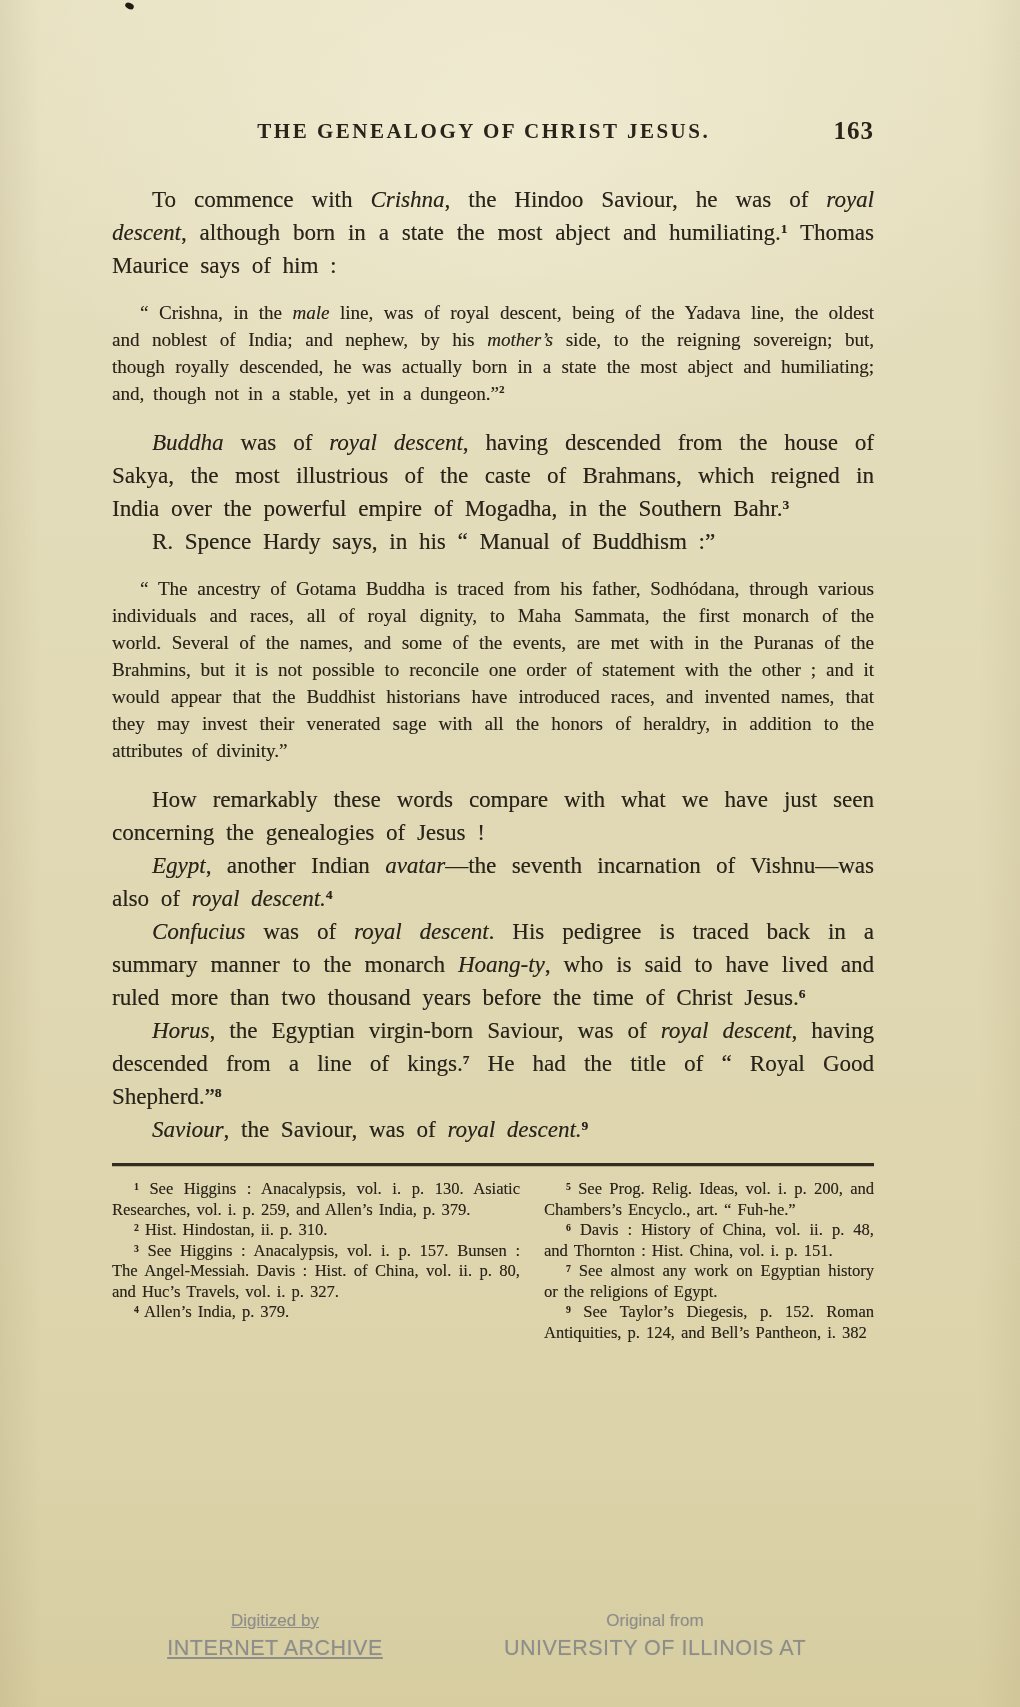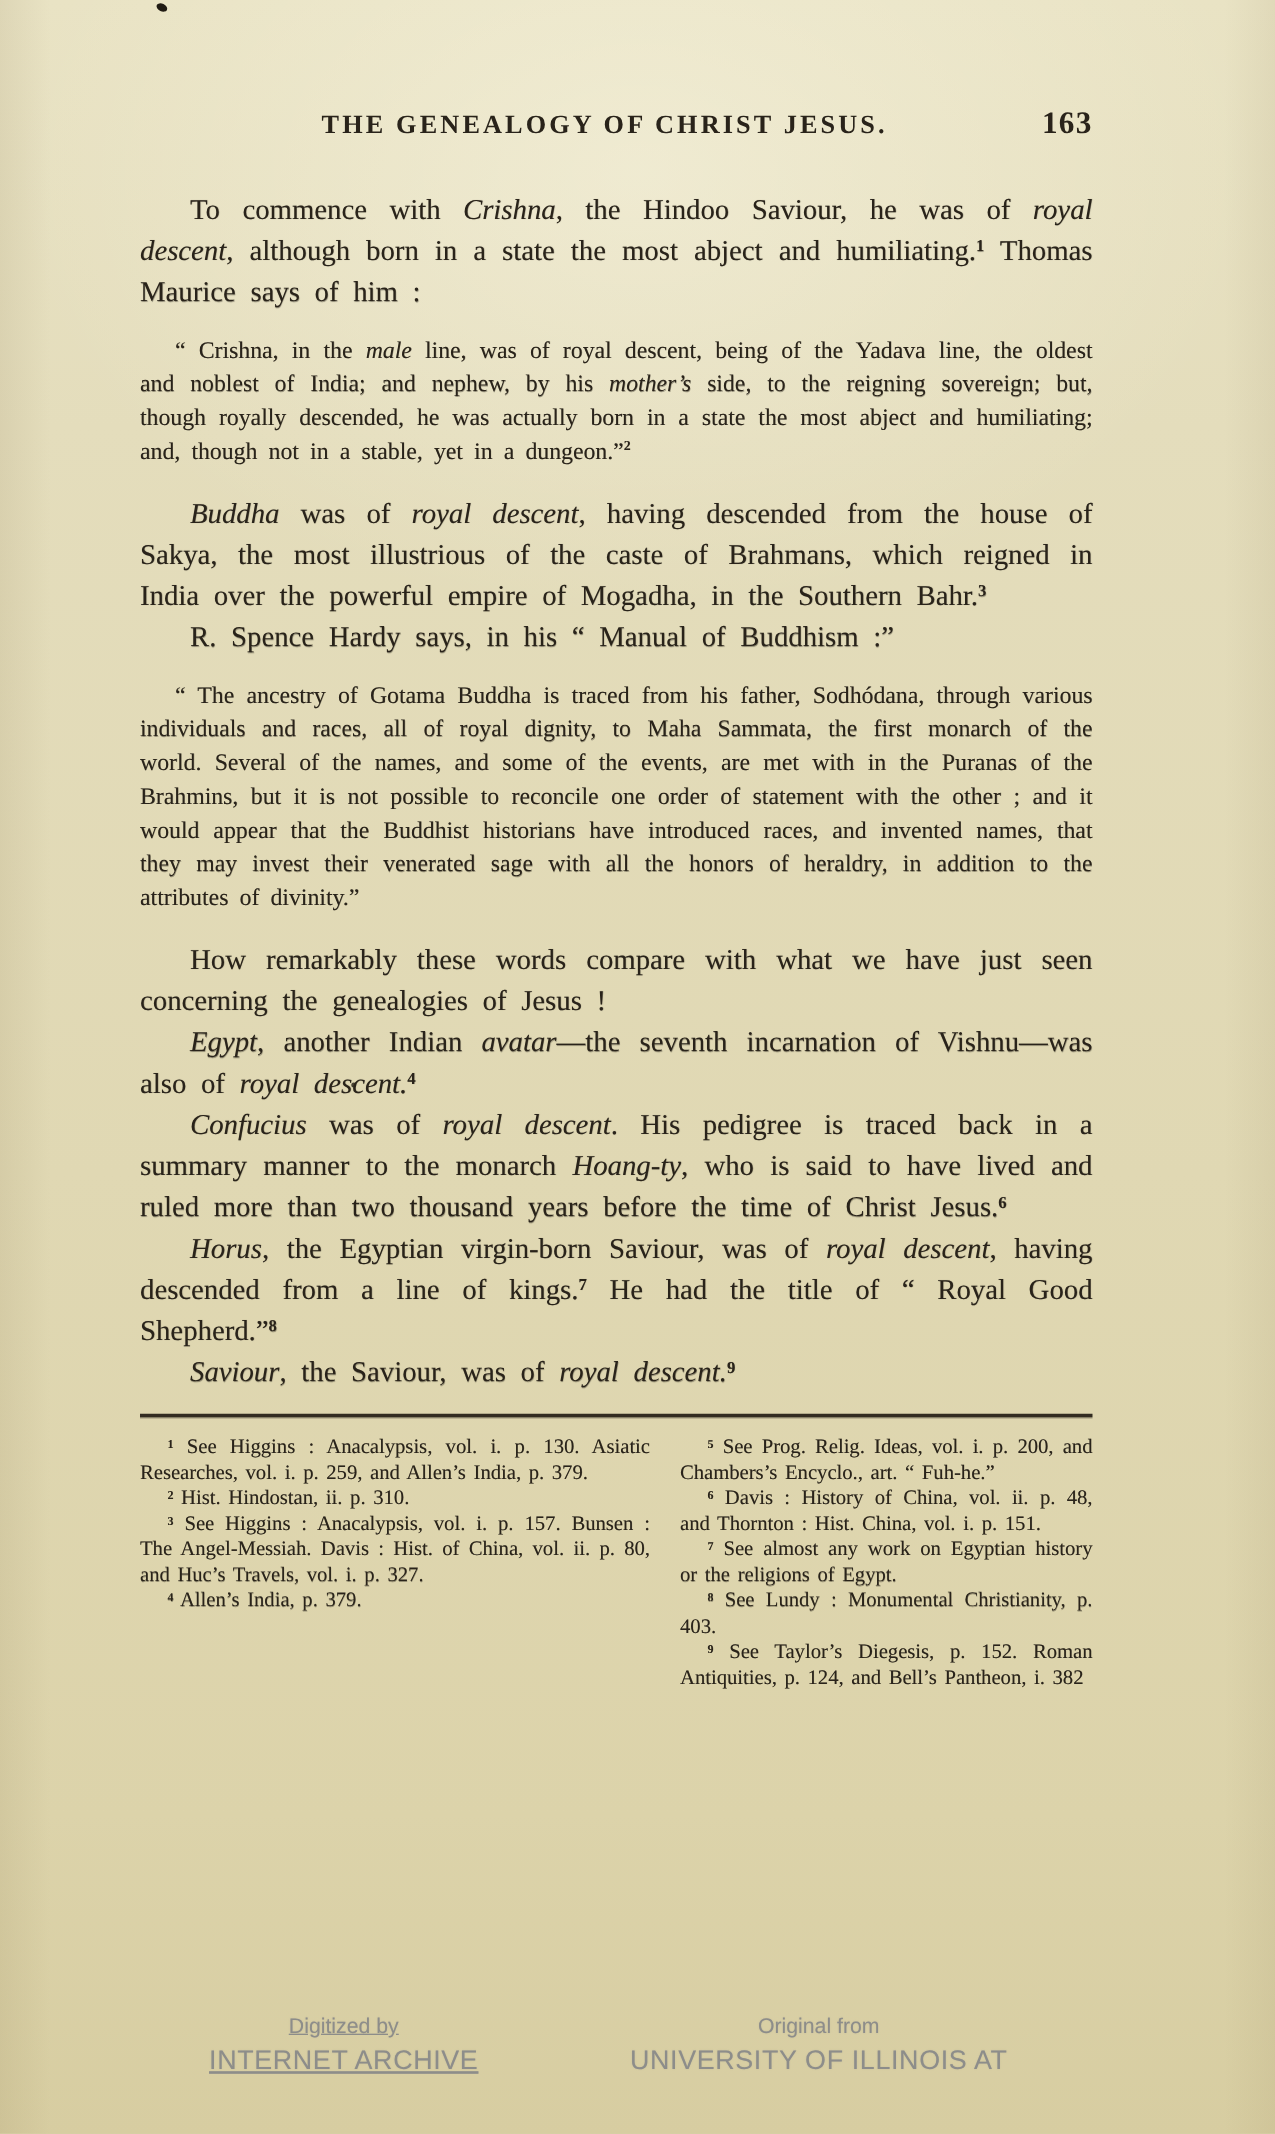--- a/index.html
+++ b/index.html
@@ -28,21 +28,21 @@
   }
   .content {
     position: absolute;
     left: 112px;
     top: 0;
     width: 762px;
   }
   .header {
     display: flex;
     align-items: center;
-    padding-top: 84px;
+    padding-top: 116px;
     line-height: 30px;
   }
   .running-title {
     flex: 1;
     text-align: center;
     padding-left: 42px;
     font-size: 21px;
     font-weight: bold;
     letter-spacing: 2.5px;
     white-space: nowrap;
@@ -80,21 +80,21 @@
     letter-spacing: 0;
   }
   .fn-rule {
     border: none;
     border-top: 3px solid #332c21;
     margin: 17px 0 13px;
     box-shadow: 0 1px 0 rgba(51,44,33,0.25);
   }
   .footnotes {
     display: flex;
-    justify-content: space-between;
+    gap: 24px;
   }
   .fn-col { width: 408px; }
   .fn-col.right { width: 330px; }
   .fn {
     margin: 0;
     font-size: 16.5px;
     line-height: 20.5px;
     text-align: justify;
     text-indent: 22px;
     word-spacing: 0.12em;
@@ -154,21 +154,20 @@
       <div class="fn-col" id="fn-left">
           <p class="fn"><sup>1</sup> See Higgins : Anacalypsis, vol. i. p. 130. Asiatic Researches, vol. i. p. 259, and Allen’s India, p. 379.</p>
           <p class="fn"><sup>2</sup> Hist. Hindostan, ii. p. 310.</p>
           <p class="fn"><sup>3</sup> See Higgins :  Anacalypsis, vol. i. p. 157. Bunsen : The Angel-Messiah.  Davis : Hist. of China, vol. ii. p. 80, and Huc’s Travels, vol. i. p. 327.</p>
           <p class="fn"><sup>4</sup> Allen’s India, p. 379.</p>
         </div>
       <div class="fn-col right" id="fn-right">
           <p class="fn"><sup>5</sup> See Prog. Relig. Ideas, vol. i. p. 200, and Chambers’s Encyclo., art. “ Fuh-he.”</p>
           <p class="fn"><sup>6</sup> Davis : History of China, vol. ii. p. 48, and Thornton : Hist. China, vol. i. p. 151.</p>
           <p class="fn"><sup>7</sup> See almost any work on Egyptian history or the religions of Egypt.</p>
-          <p class="fn"><sup>8</sup> See Lundy : Monumental Christianity, p. 403.</p>
           <p class="fn"><sup>9</sup> See Taylor’s Diegesis, p. 152.  Roman Antiquities, p. 124, and Bell’s Pantheon, i. 382</p>
         </div>
     </div>
 
   </div>
 
   <div class="wm wm-left">
     <div class="wm-small">Digitized by</div>
     <div class="wm-large">INTERNET ARCHIVE</div>
   </div>

